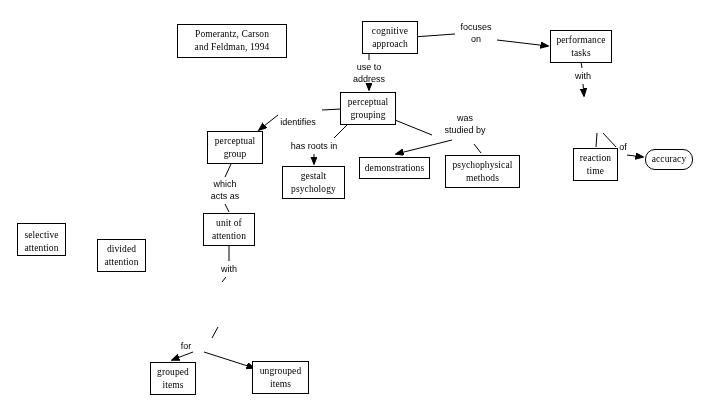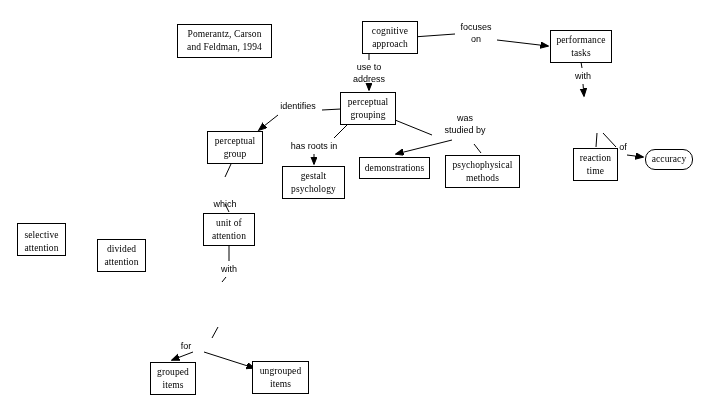--- a/index.html
+++ b/index.html
@@ -107,21 +107,21 @@
 
     <line x1="226" y1="277" x2="222" y2="282"></line>
 
     <line x1="218" y1="327" x2="212" y2="338"></line>
 
     <line x1="193" y1="352" x2="172" y2="360" marker-end="url(#arrow)"></line>
 
     <line x1="204" y1="352" x2="254" y2="368" marker-end="url(#arrow)"></line>
   </svg>
 
-  <div class="node" style="left:177px; top:24px; width:95px; height:34px;">
+  <div class="node" style="left:177px; top:24px; width:110px; height:34px;">
     <span>Pomerantz, Carson</span>
     <span>and Feldman, 1994</span>
   </div>
 
   <div class="node" style="left:362px; top:21px; width:56px; height:33px;">
     <span>cognitive</span>
     <span>approach</span>
   </div>
 
   <div class="node" style="left:550px; top:30px; width:62px; height:33px;">
@@ -200,34 +200,34 @@
   </div>
 
   <div class="linklabel" style="left:566px; top:70px; width:34px;">
     <span>with</span>
   </div>
 
   <div class="linklabel" style="left:615px; top:141px; width:16px;">
     <span>of</span>
   </div>
 
-  <div class="linklabel" style="left:272px; top:100px; width:52px;">
+  <div class="linklabel" style="left:272px; top:116px; width:52px;">
     <span>identifies</span>
   </div>
 
   <div class="linklabel" style="left:279px; top:140px; width:70px;">
     <span>has roots in</span>
   </div>
 
   <div class="linklabel" style="left:432px; top:112px; width:66px;">
     <span>was</span>
     <span>studied by</span>
   </div>
 
-  <div class="linklabel" style="left:200px; top:178px; width:50px;margin-top:20px;">
+  <div class="linklabel" style="left:200px; top:178px; width:50px;">
     <span>which</span>
     <span>acts as</span>
   </div>
 
   <div class="linklabel" style="left:212px; top:263px; width:34px;">
     <span>with</span>
   </div>
 
   <div class="linklabel" style="left:176px; top:340px; width:20px;">
     <span>for</span>

